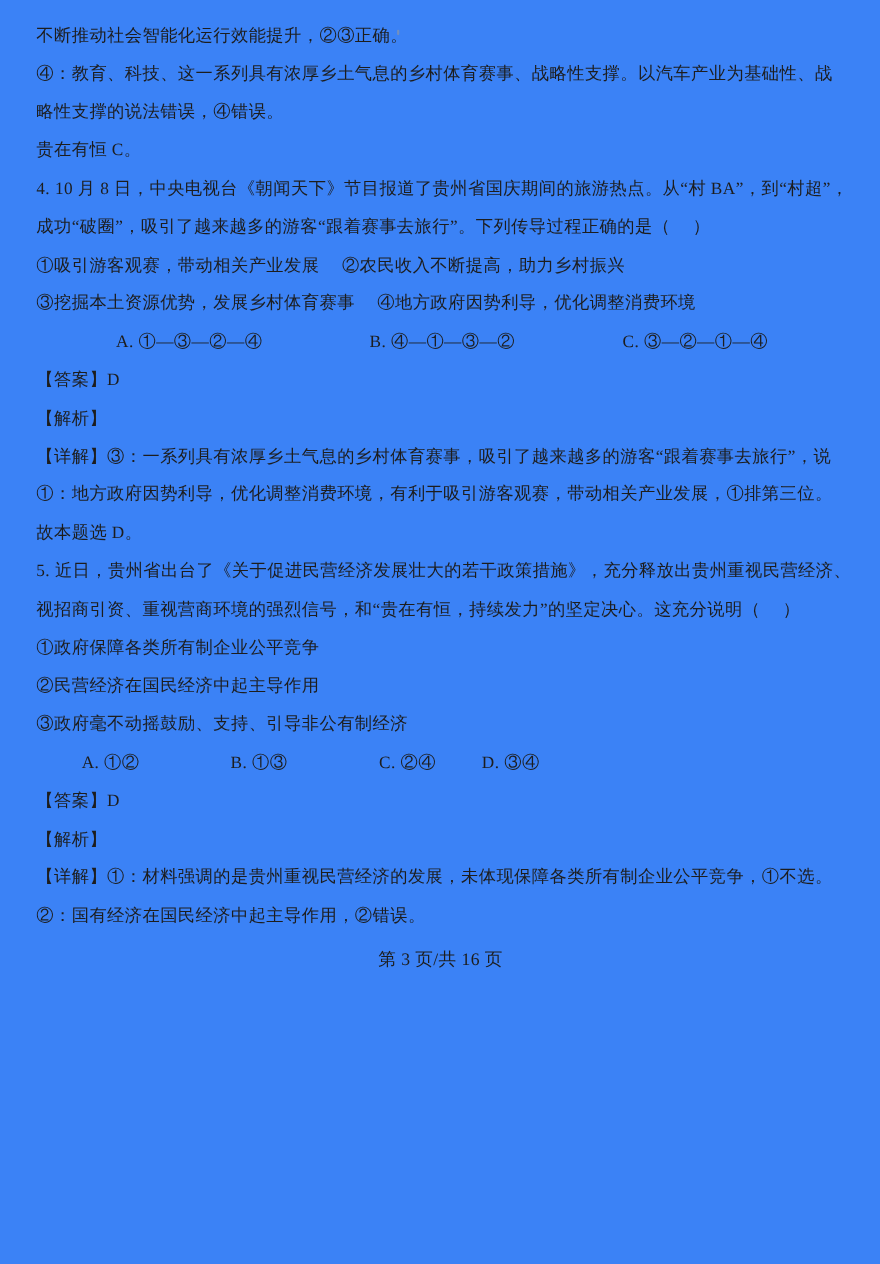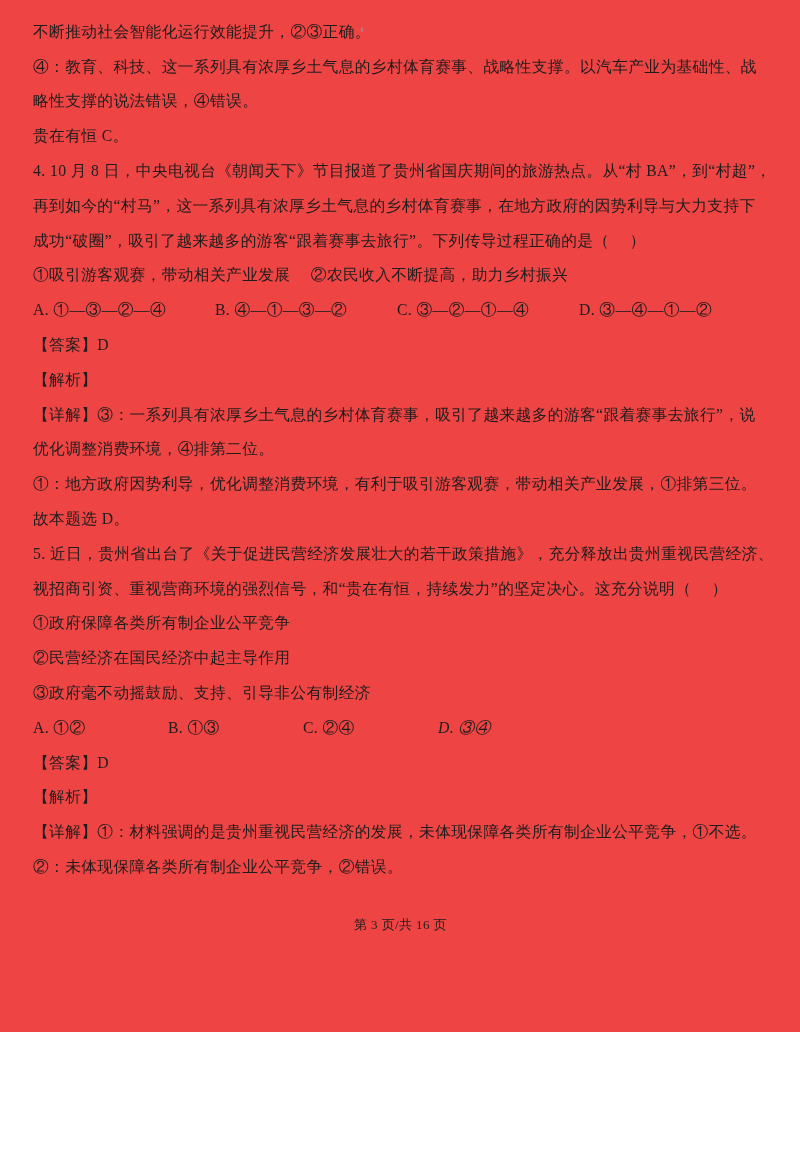--- a/index.html
+++ b/index.html
@@ -4,49 +4,50 @@
 <style>
   html, body {
     margin: 0;
     padding: 0;
     background: #ffffff;
   }
   .page {
     position: relative;
     box-sizing: border-box;
     width: 800px;
-    height: 1032px;
-    background: #ef4444;
+    height: 1149px;
+    background: #3b82f6;
     color: #1d1d1d;
     font-family: "Liberation Serif", "DejaVu Serif", serif;
     padding: 15px 32px 0 33px;
     overflow: hidden;
+    text-align: center;
   }
   .line {
     height: 34.8px;
     display: flex;
     align-items: center;
     font-size: 15.7px;
     white-space: pre;
     letter-spacing: 0.4px;
     overflow: hidden;
   }
   .line.opts { justify-content: flex-start; }
   .opts .opt { flex: 0 0 auto; }
-  .opts-wide .opt { width: 182px; }
+  .opts-wide .opt { width: 182px; margin-left: 48px; }
   .opts-wide .opt:last-child { width: auto; }
   .opts-narrow .opt { width: 135px; }
-  .opts-narrow .opt:last-child { width: auto; font-style: italic; }
+  .opts-narrow .opt:last-child { width: auto; }
   .footer-line {
-    margin-top: 23px;
+    margin-top: 5px;
     height: 34.8px;
     display: flex;
     align-items: center;
     justify-content: center;
-    font-size: 13px;
+    font-size: 16px;
     letter-spacing: 0.4px;
     white-space: pre;
   }
   
   .speck {
     position: absolute;
     top: 27px;
     left: 361px;
     width: 2px;
     height: 5px;
@@ -59,35 +60,34 @@
 <body>
 
 <div class="page">
   <div class="speck"></div>
   <div id="page-body">
       <div class="line">不断推动社会智能化运行效能提升，②③正确。</div>
       <div class="line">④：教育、科技、这一系列具有浓厚乡土气息的乡村体育赛事、战略性支撑。以汽车产业为基础性、战</div>
       <div class="line">略性支撑的说法错误，④错误。</div>
       <div class="line">贵在有恒 C。</div>
       <div class="line">4. 10 月 8 日，中央电视台《朝闻天下》节目报道了贵州省国庆期间的旅游热点。从“村 BA”，到“村超”，</div>
-      <div class="line">再到如今的“村马”，这一系列具有浓厚乡土气息的乡村体育赛事，在地方政府的因势利导与大力支持下</div>
       <div class="line">成功“破圈”，吸引了越来越多的游客“跟着赛事去旅行”。下列传导过程正确的是（　 ）</div>
       <div class="line">①吸引游客观赛，带动相关产业发展　 ②农民收入不断提高，助力乡村振兴</div>
+      <div class="line">③挖掘本土资源优势，发展乡村体育赛事　 ④地方政府因势利导，优化调整消费环境</div>
       <div class="line opts opts-wide"><span class="opt">A. ①—③—②—④</span><span class="opt">B. ④—①—③—②</span><span class="opt">C. ③—②—①—④</span><span class="opt">D. ③—④—①—②</span></div>
       <div class="line">【答案】D</div>
       <div class="line">【解析】</div>
       <div class="line">【详解】③：一系列具有浓厚乡土气息的乡村体育赛事，吸引了越来越多的游客“跟着赛事去旅行”，说</div>
-      <div class="line">优化调整消费环境，④排第二位。</div>
       <div class="line">①：地方政府因势利导，优化调整消费环境，有利于吸引游客观赛，带动相关产业发展，①排第三位。</div>
       <div class="line">故本题选 D。</div>
       <div class="line">5. 近日，贵州省出台了《关于促进民营经济发展壮大的若干政策措施》，充分释放出贵州重视民营经济、重</div>
       <div class="line">视招商引资、重视营商环境的强烈信号，和“贵在有恒，持续发力”的坚定决心。这充分说明（　 ）</div>
       <div class="line">①政府保障各类所有制企业公平竞争</div>
       <div class="line">②民营经济在国民经济中起主导作用</div>
       <div class="line">③政府毫不动摇鼓励、支持、引导非公有制经济</div>
       <div class="line opts opts-narrow"><span class="opt">A. ①②</span><span class="opt">B. ①③</span><span class="opt">C. ②④</span><span class="opt">D. ③④</span></div>
       <div class="line">【答案】D</div>
       <div class="line">【解析】</div>
       <div class="line">【详解】①：材料强调的是贵州重视民营经济的发展，未体现保障各类所有制企业公平竞争，①不选。</div>
-      <div class="line">②：未体现保障各类所有制企业公平竞争，②错误。</div>
+      <div class="line">②：国有经济在国民经济中起主导作用，②错误。</div>
     </div>
   <div class="footer-line">第 3 页/共 16 页</div>
 </div>
 
 </body></html>

